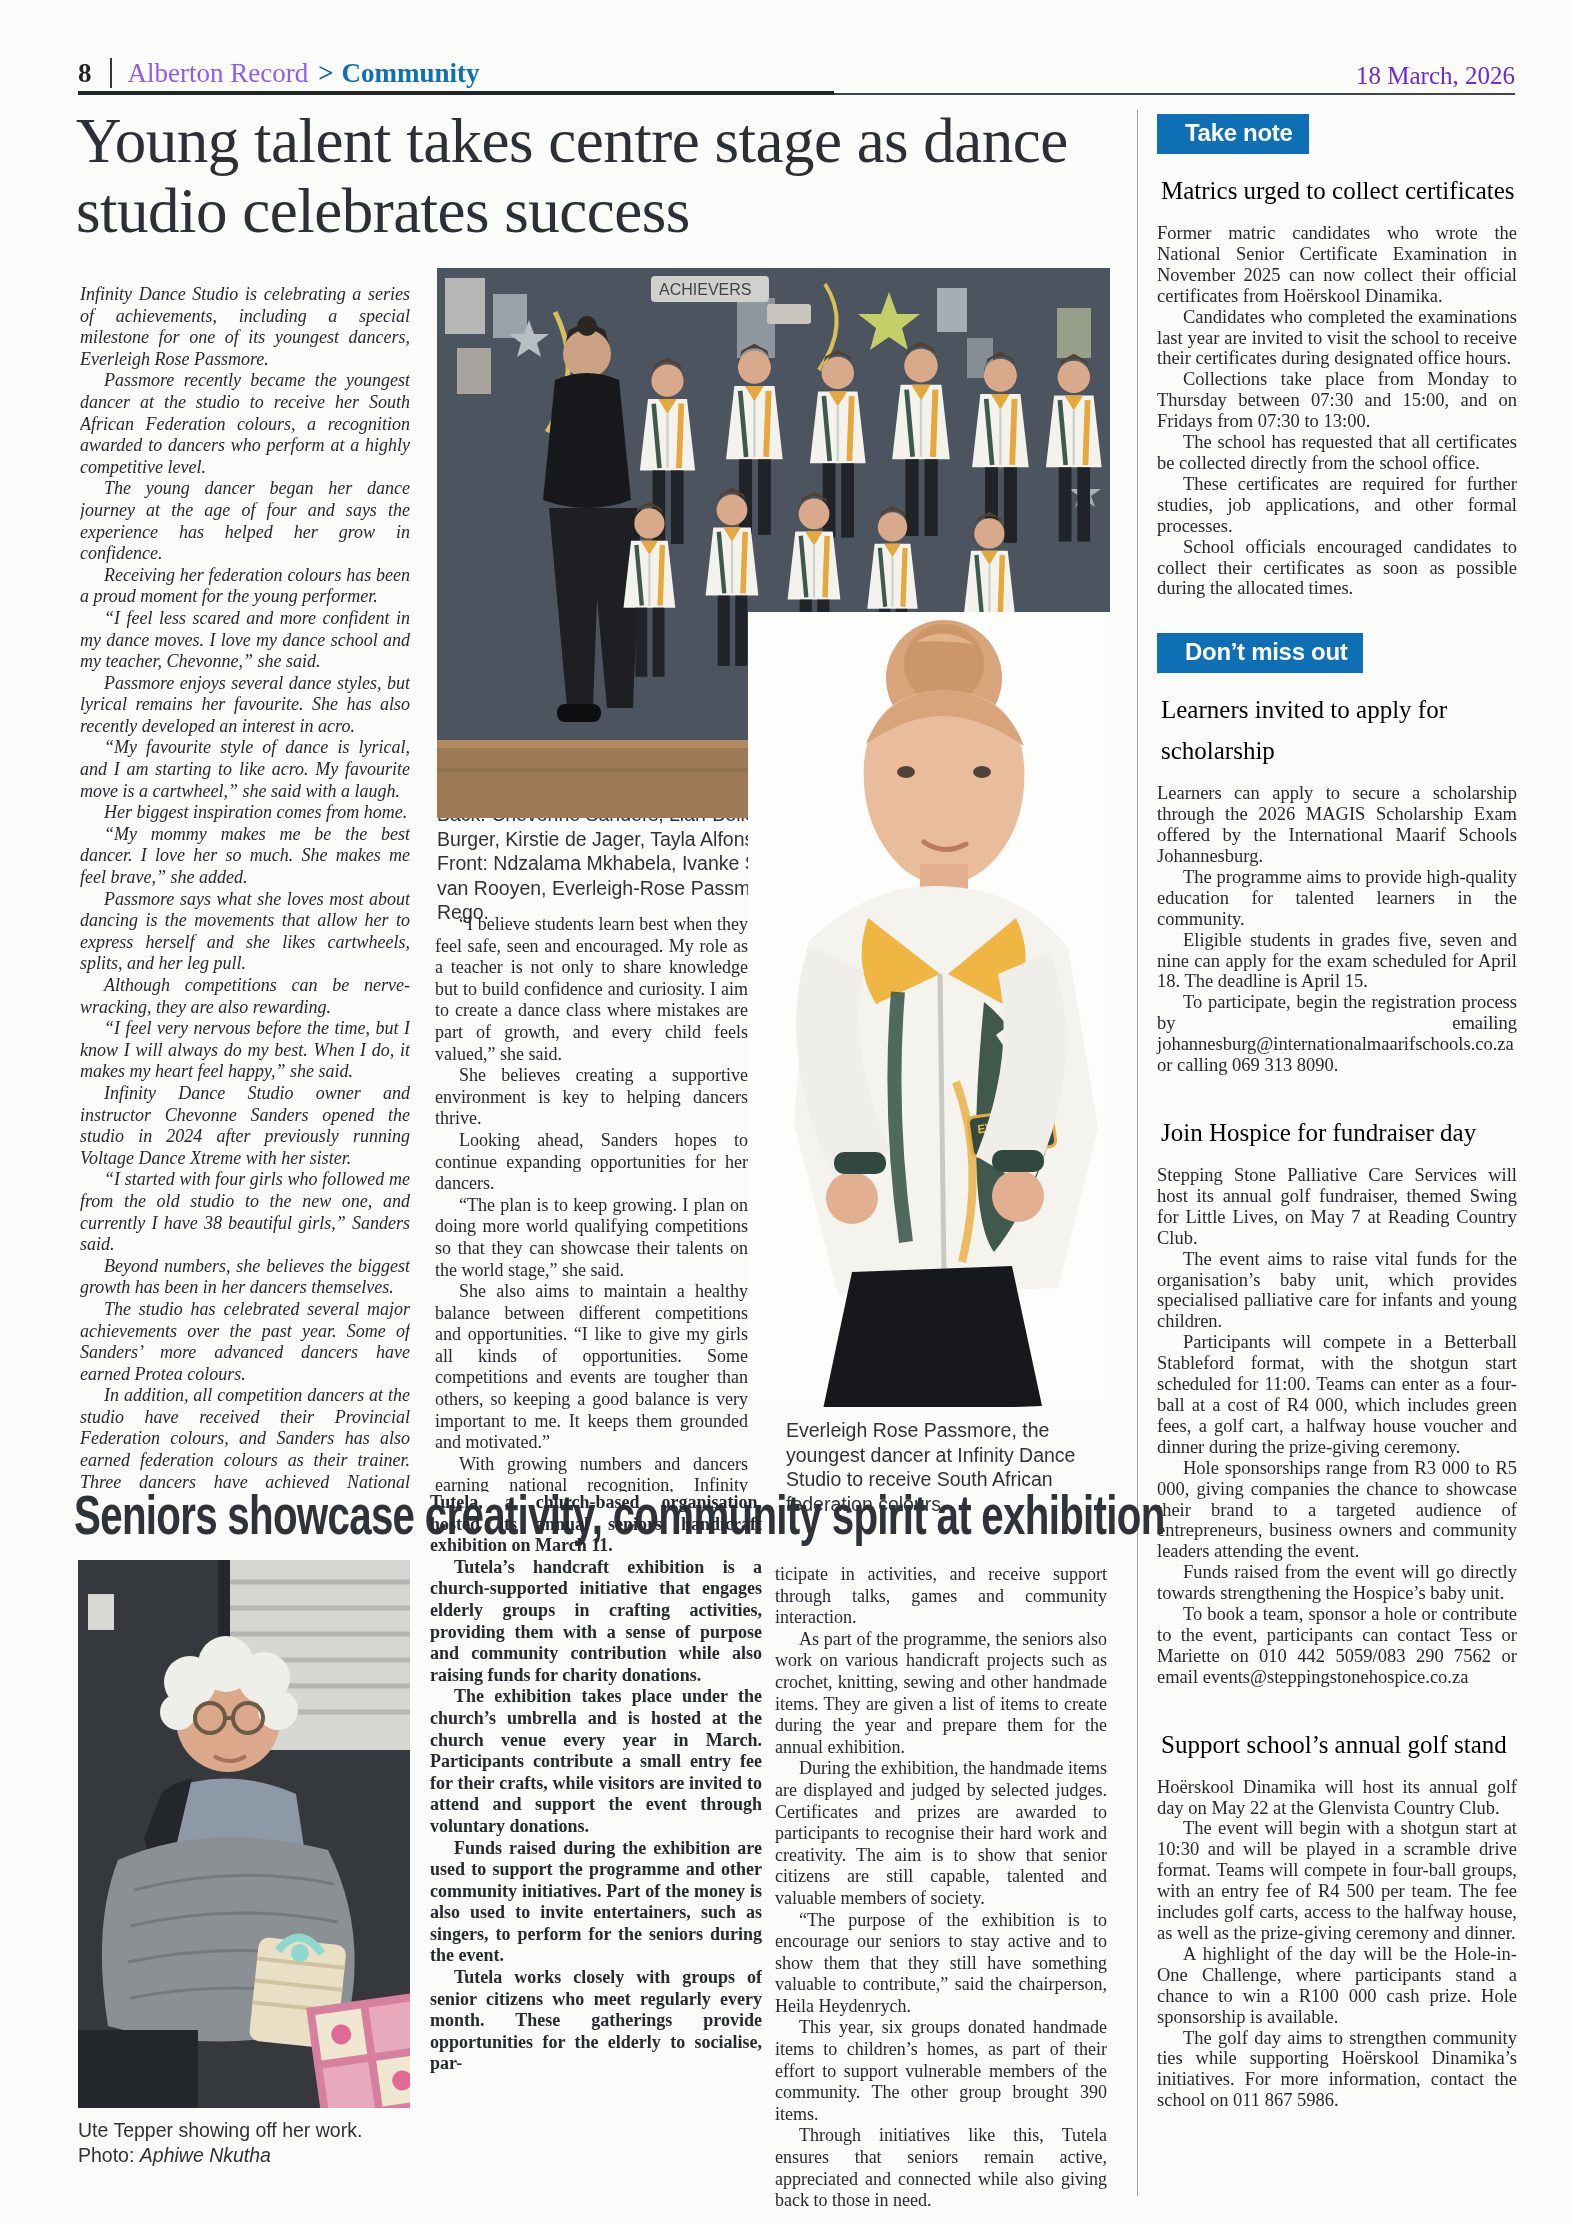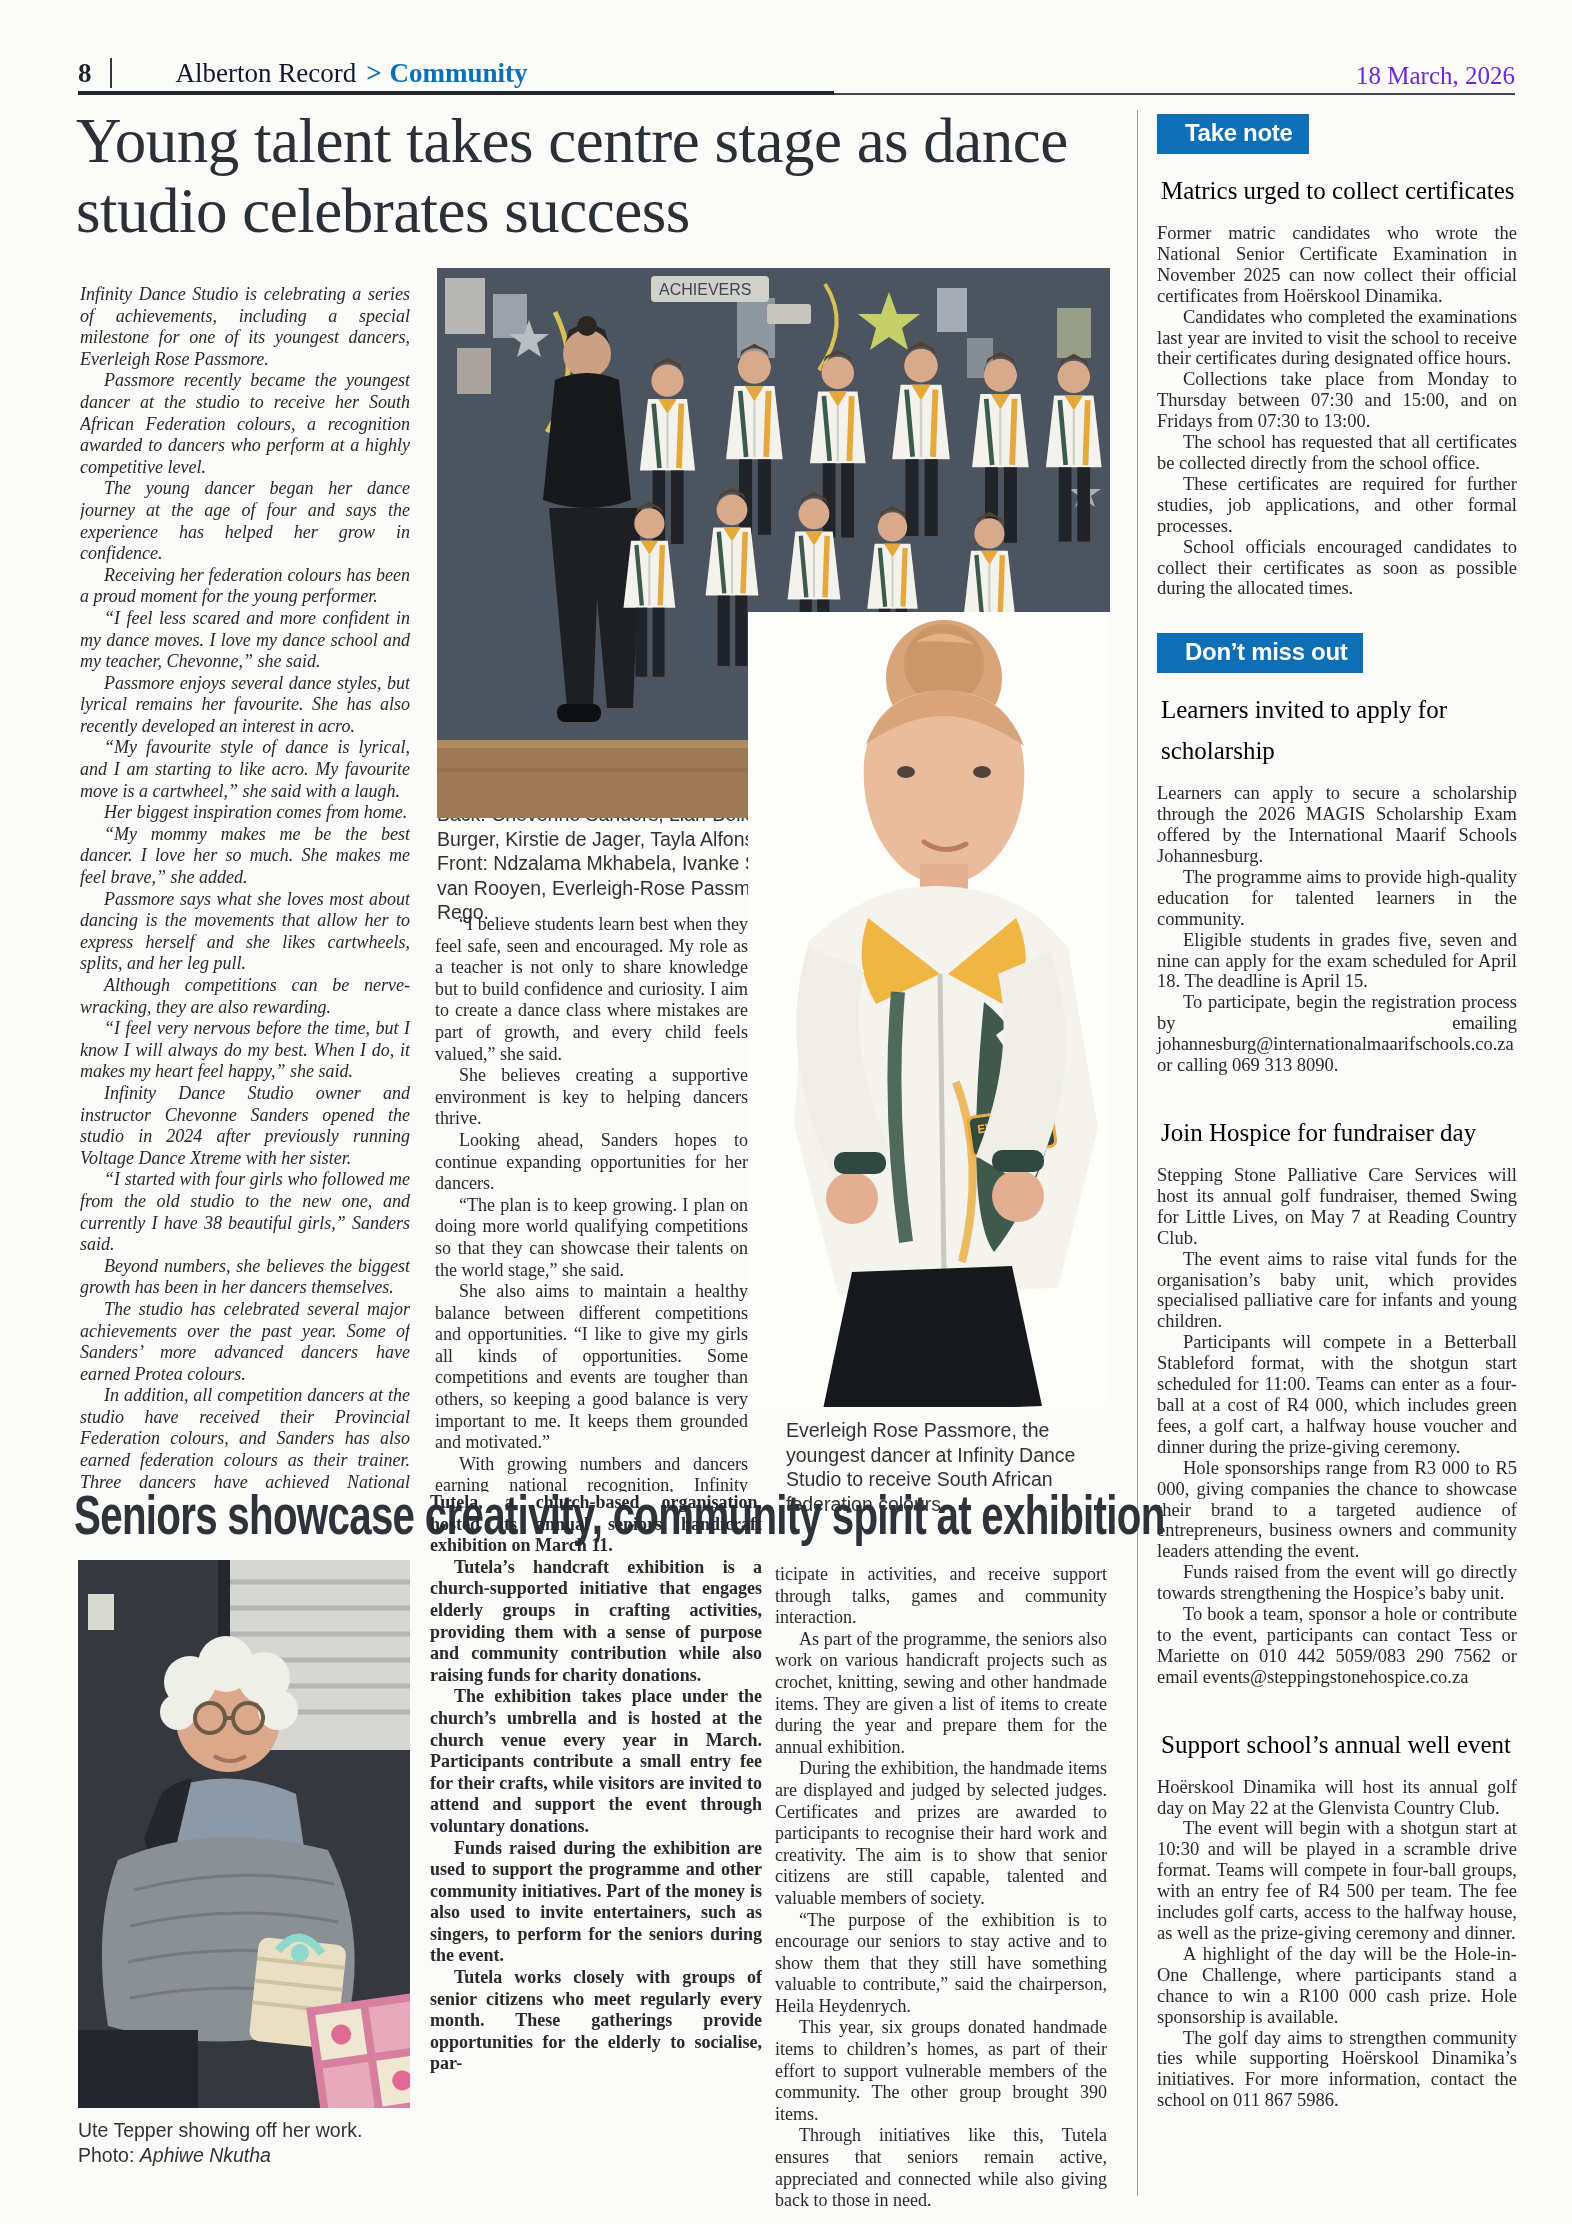--- a/index.html
+++ b/index.html
@@ -2,21 +2,21 @@
 <html lang="en"><head>
 <meta charset="utf-8">
 <style>
   html,body{margin:0;padding:0;background:#e8e8e6;}
   .page{position:relative;width:1572px;height:2224px;background:#fbfbf9;margin:0 auto;
         font-family:"Liberation Serif","DejaVu Serif",serif;color:#26292e;overflow:hidden;}
   
   .mast{position:absolute;top:56px;left:78px;height:34px;display:flex;align-items:center;}
   .pageno{font-size:27px;font-weight:bold;color:#1f2328;}
   .mast-div{width:2px;height:30px;background:#33383e;margin:0 16px 0 18px;}
-  .mast-title{font-size:27px;color:#0f172a;margin-left:48px;}
+  .mast-title{font-size:27px;color:#8b5cf6;}
   .mast-arrow{font-size:27px;font-weight:bold;color:#0d6fb4;margin:0 8px 0 10px;}
   .mast-section{font-size:27px;font-weight:bold;color:#0d6fb4;}
   .date{position:absolute;top:62px;left:1100px;width:415px;text-align:right;font-size:25px;color:#6d28d9;}
   .rule-a{position:absolute;left:78px;top:91px;width:756px;height:4px;background:#22262b;}
   .rule-b{position:absolute;left:834px;top:93px;width:681px;height:2px;background:#41464c;}
   
   .headline{position:absolute;left:76px;top:106px;width:1044px;font-size:63px;line-height:70px;
             color:#2b3037;letter-spacing:-0.5px;}
   .sub-head{font-size:25px;line-height:41px;color:#000000;margin:16px 0 12px 4px;font-weight:normal;}
   .seniors-head{position:absolute;left:74px;top:1482px;width:1100px;}
@@ -231,21 +231,21 @@
     <h2 class="sub-head sb-gap">Join Hospice for fundraiser day</h2>
     <div class="sb-body">
         <p class="first">Stepping Stone Palliative Care Services will host its annual golf fundraiser, themed Swing for Little Lives, on May 7 at Reading Country Club.</p>
         <p>The event aims to raise vital funds for the organisation’s baby unit, which provides specialised palliative care for infants and young children.</p>
         <p>Participants will compete in a Betterball Stableford format, with the shotgun start scheduled for 11:00. Teams can enter as a four-ball at a cost of R4 000, which includes green fees, a golf cart, a halfway house voucher and dinner during the prize-giving ceremony.</p>
         <p>Hole sponsorships range from R3 000 to R5 000, giving companies the chance to showcase their brand to a targeted audience of entrepreneurs, business owners and community leaders attending the event.</p>
         <p>Funds raised from the event will go directly towards strengthening the Hospice’s baby unit.</p>
         <p>To book a team, sponsor a hole or contribute to the event, participants can contact Tess or Mariette on 010 442 5059/083 290 7562 or email events@steppingstonehospice.co.za</p>
       </div>
 
-    <h2 class="sub-head sb-gap">Support school’s annual well event</h2>
+    <h2 class="sub-head sb-gap">Support school’s annual golf stand</h2>
     <div class="sb-body">
         <p class="first">Hoërskool Dinamika will host its annual golf day on May 22 at the Glenvista Country Club.</p>
         <p>The event will begin with a shotgun start at 10:30 and will be played in a scramble drive format. Teams will compete in four-ball groups, with an entry fee of R4 500 per team. The fee includes golf carts, access to the halfway house, as well as the prize-giving ceremony and dinner.</p>
         <p>A highlight of the day will be the Hole-in-One Challenge, where participants stand a chance to win a R100 000 cash prize. Hole sponsorship is available.</p>
         <p>The golf day aims to strengthen community ties while supporting Hoërskool Dinamika’s initiatives. For more information, contact the school on 011 867 5986.</p>
       </div>
   </div>
 
   <div class="seniors-head">
     <span class="inner">Seniors showcase creativity, community spirit at exhibition</span>

